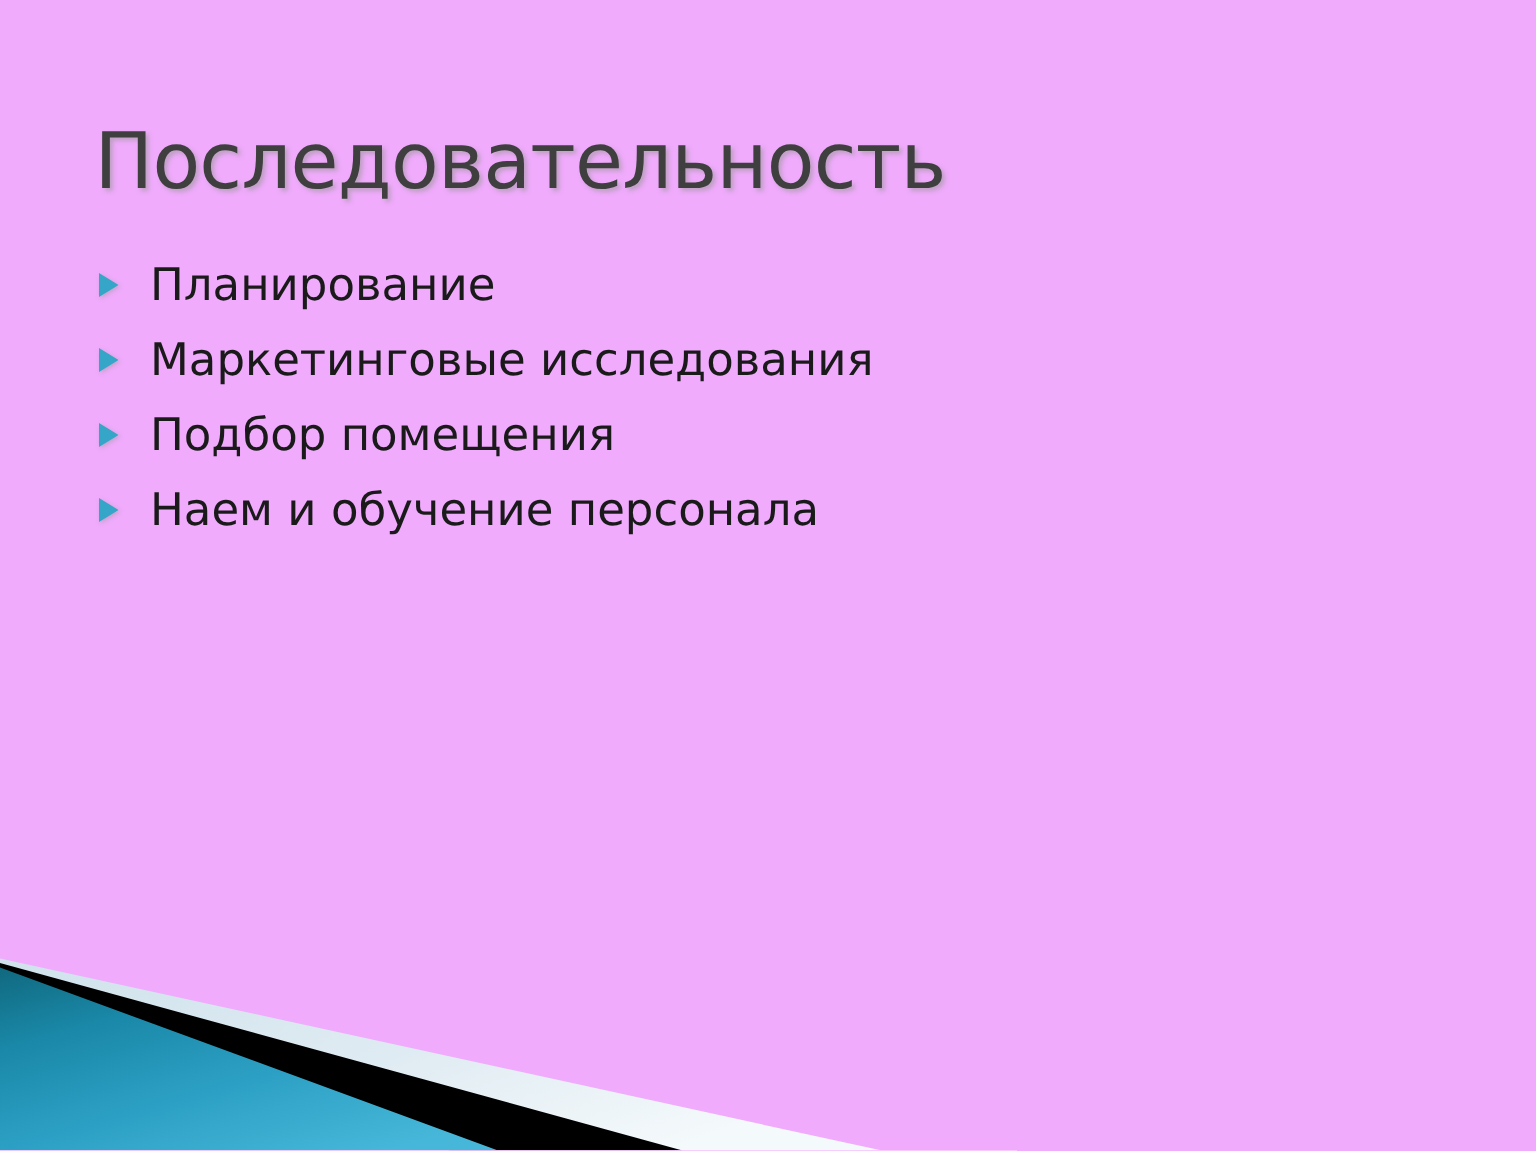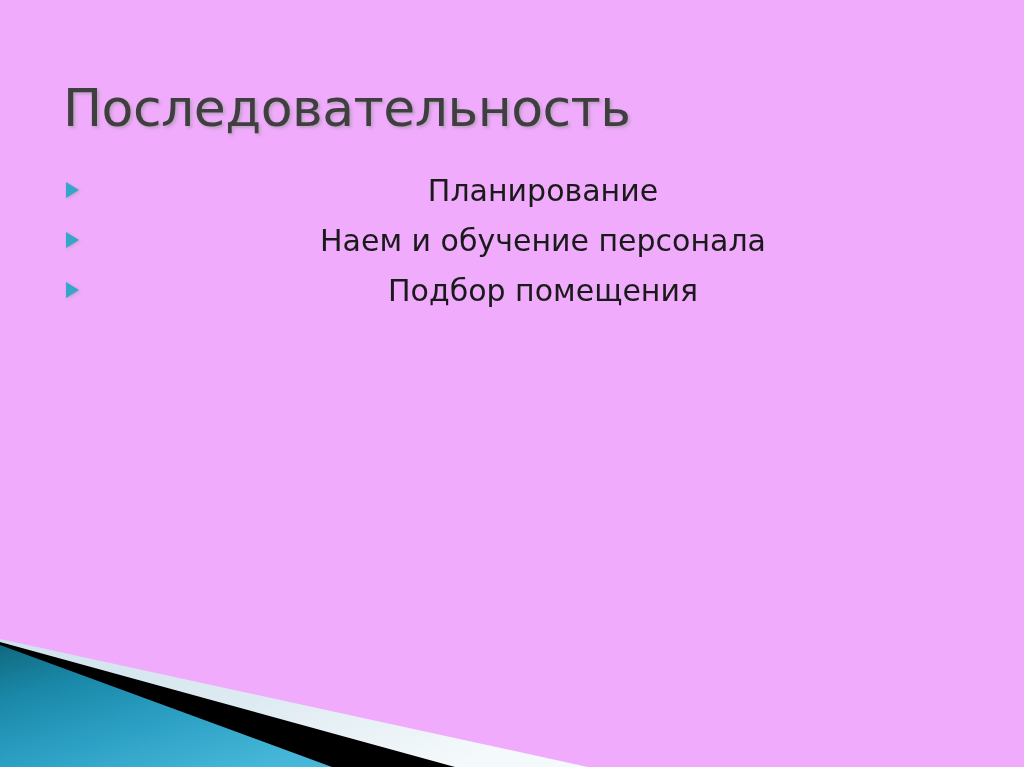--- a/index.html
+++ b/index.html
@@ -64,21 +64,20 @@
     display: block;
     filter: drop-shadow(1.5px 1.5px 1.5px rgba(150, 150, 150, 0.5));
   }
   .bullet-marker svg { display: block; }
   .bullet-text {
     flex: 1 1 auto;
     font-size: 30px;
     line-height: 50px;
     color: #1a1a1a;
     white-space: nowrap;
-    text-align: center;
   }
 
   
   .footer-decoration {
     position: absolute;
     left: 0;
     bottom: 0;
     width: 1024px;
     height: 150px;
     pointer-events: none;
@@ -101,39 +100,47 @@
     <li class="bullet-item">
       <span class="bullet-marker">
         <svg width="13" height="16" viewBox="0 0 13 16" xmlns="http://www.w3.org/2000/svg">
           <polygon points="0,0 13,8 0,16" fill="#35a5c8"></polygon>
         </svg>
       </span>
       <span class="bullet-text">Планирование</span>
     </li>
 
 
+    <li class="bullet-item">
+      <span class="bullet-marker">
+        <svg width="13" height="16" viewBox="0 0 13 16" xmlns="http://www.w3.org/2000/svg">
+          <polygon points="0,0 13,8 0,16" fill="#35a5c8"></polygon>
+        </svg>
+      </span>
+      <span class="bullet-text">Маркетинговые исследования</span>
+    </li>
 
 
 
     <li class="bullet-item">
       <span class="bullet-marker">
         <svg width="13" height="16" viewBox="0 0 13 16" xmlns="http://www.w3.org/2000/svg">
           <polygon points="0,0 13,8 0,16" fill="#35a5c8"></polygon>
         </svg>
       </span>
-      <span class="bullet-text">Наем и обучение персонала</span>
+      <span class="bullet-text">Подбор помещения</span>
     </li>
 
     <li class="bullet-item">
       <span class="bullet-marker">
         <svg width="13" height="16" viewBox="0 0 13 16" xmlns="http://www.w3.org/2000/svg">
           <polygon points="0,0 13,8 0,16" fill="#35a5c8"></polygon>
         </svg>
       </span>
-      <span class="bullet-text">Подбор помещения</span>
+      <span class="bullet-text">Наем и обучение персонала</span>
     </li>
 
 
   </ul>
 
   <div class="footer-decoration">
     <svg viewBox="0 0 1024 150" xmlns="http://www.w3.org/2000/svg" preserveAspectRatio="none">
       <defs>
         <linearGradient id="tealGrad" x1="0" y1="0" x2="0.78" y2="1">
           <stop offset="0%" stop-color="#10697f"></stop>

